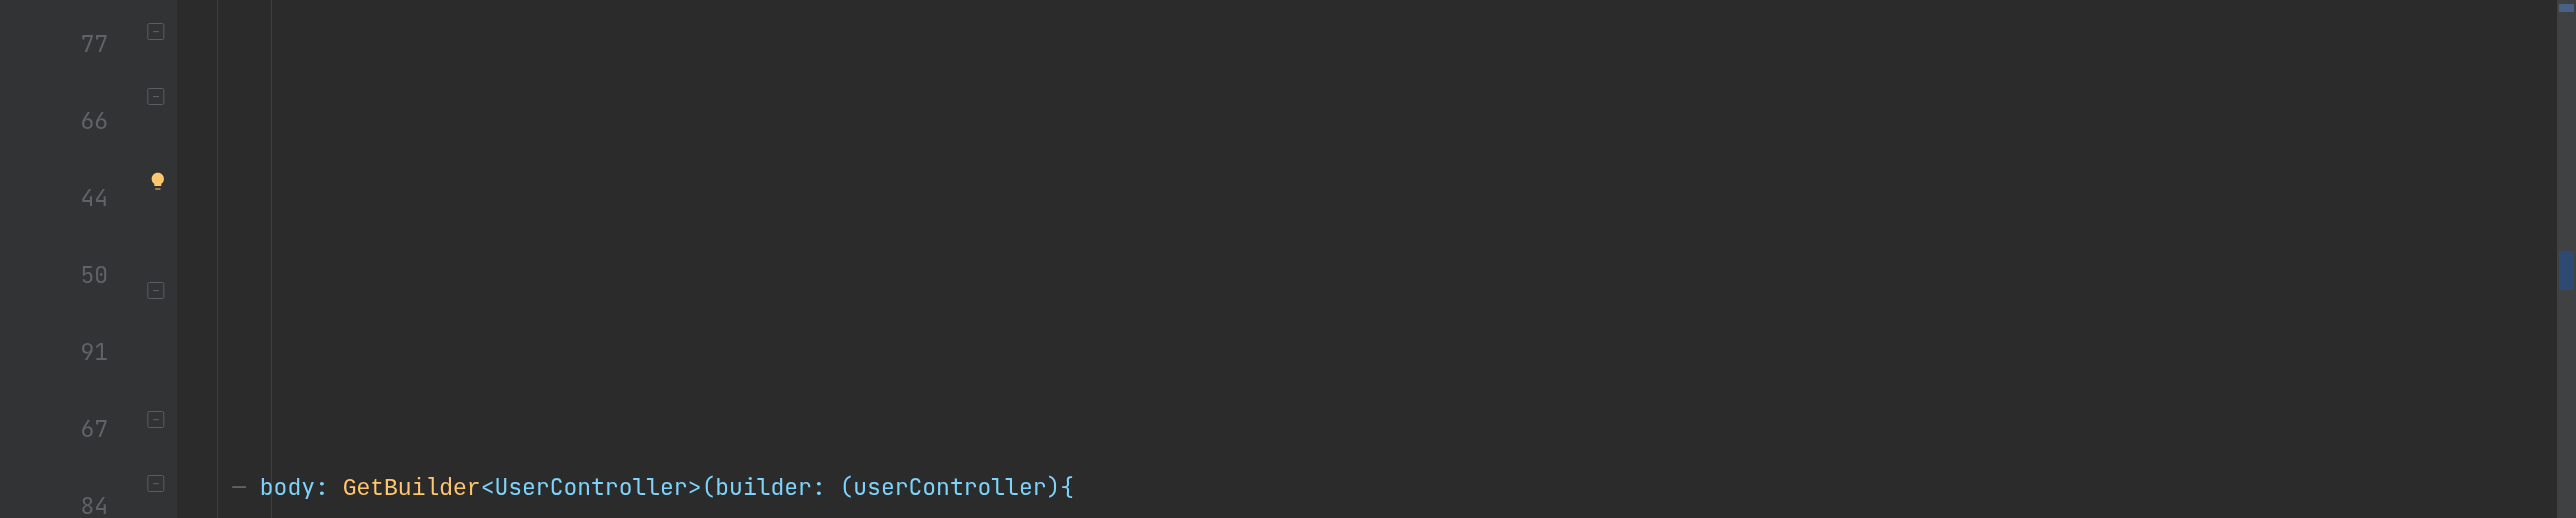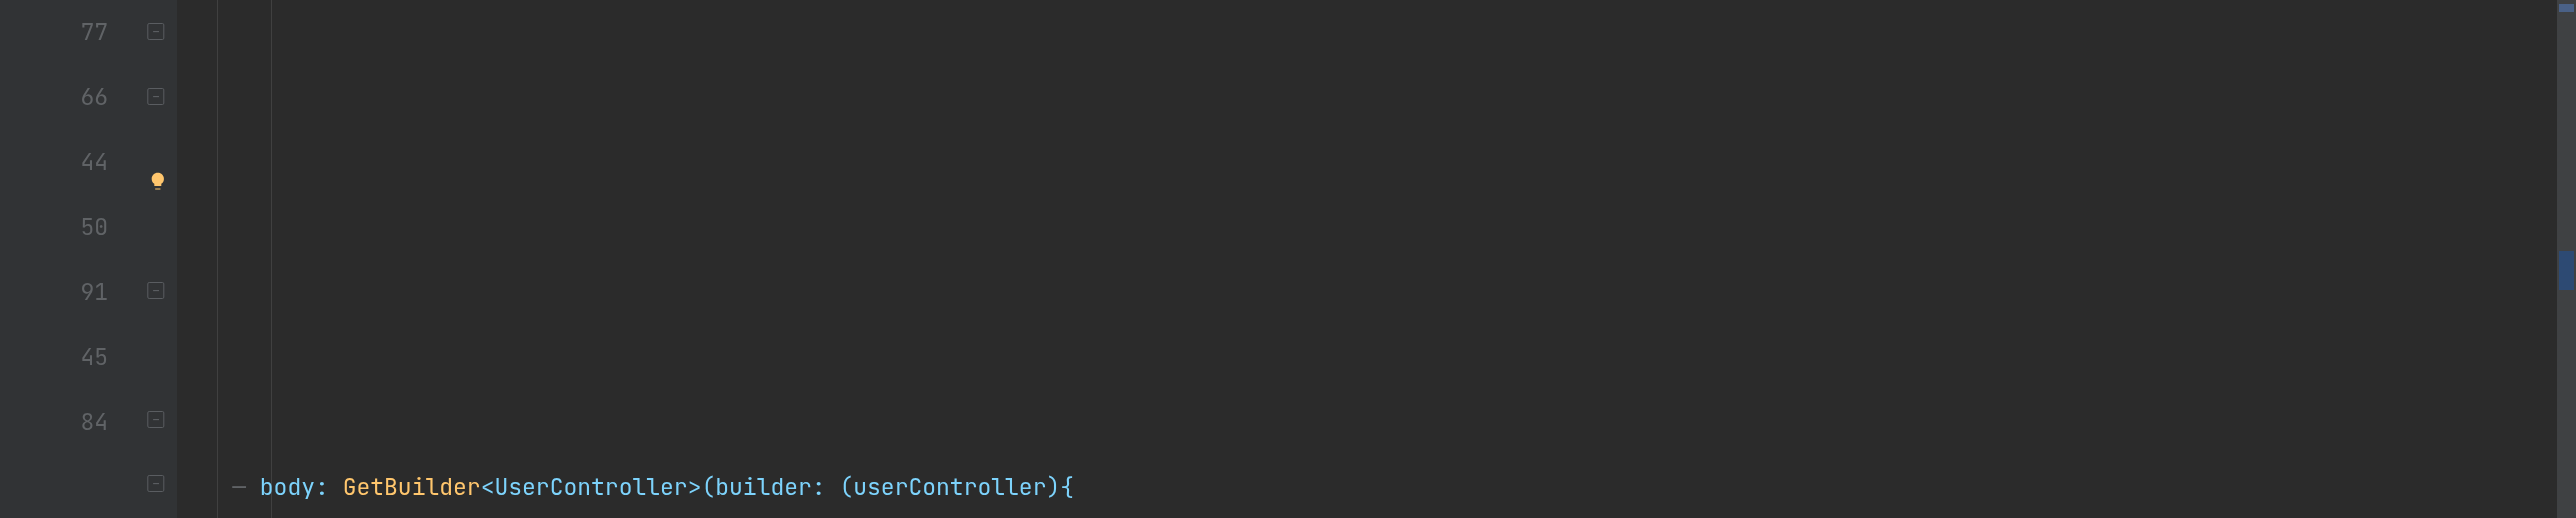--- a/index.html
+++ b/index.html
@@ -19,21 +19,21 @@
   }
   .gutter {
     width: 135px;
     background: #313335;
     color: #606366;
     text-align: right;
     padding-right: 27px;
     user-select: none;
     flex-shrink: 0;
   }
-  .gutter-line { height: 65px; }
+  .gutter-line { height: 65px; margin-top: 12px; }
   .fold-col {
     width: 42px;
     background: #313335;
     flex-shrink: 0;
     position: relative;
   }
   .fold-mark {
     position: absolute;
     left: 50%;
     transform: translateX(-50%);
@@ -63,21 +63,21 @@
     white-space: pre;
     color: #a9b7c6;
   }
   .code-line {
     height: 65px;
     position: relative;
     padding-left: 0;
   }
   
   .c-def   { color: #7dd3fc; }     
-  .c-type  { color: #ffc66d; }
+  .c-type  { color: #ffc66d; font-family: Liberation Mono, monospace; }
   
   .ruler {
     position: absolute;
     right: 0;
     top: 0;
     bottom: 0;
     width: 19px;
     background: #3f4143;
   }
   .ruler-mark {
@@ -101,21 +101,21 @@
 <body>
 
 <div class="editor">
 
   <div class="gutter">
     <div class="gutter-line">77</div>
     <div class="gutter-line">66</div>
     <div class="gutter-line">44</div>
     <div class="gutter-line">50</div>
     <div class="gutter-line">91</div>
-    <div class="gutter-line">45</div>
+    <div class="gutter-line">67</div>
     <div class="gutter-line">84</div>
   </div>
 
   <div class="fold-col">
     <div class="fold-mark" style="top:23px">–</div>
     <div class="fold-mark" style="top:88px">–</div>
     <div class="bulb" style="top:152px">
       <svg viewBox="0 0 24 24" width="21" height="21" fill="#ffc66d">
           <path d="M9 21h6v-1H9v1zm3-19C8 2 5 5 5 9c0 2.4 1.2 4.5 3 5.7V17h8v-2.3c1.8-1.2 3-3.3 3-5.7 0-4-3-7-7-7z"></path>
         </svg>

